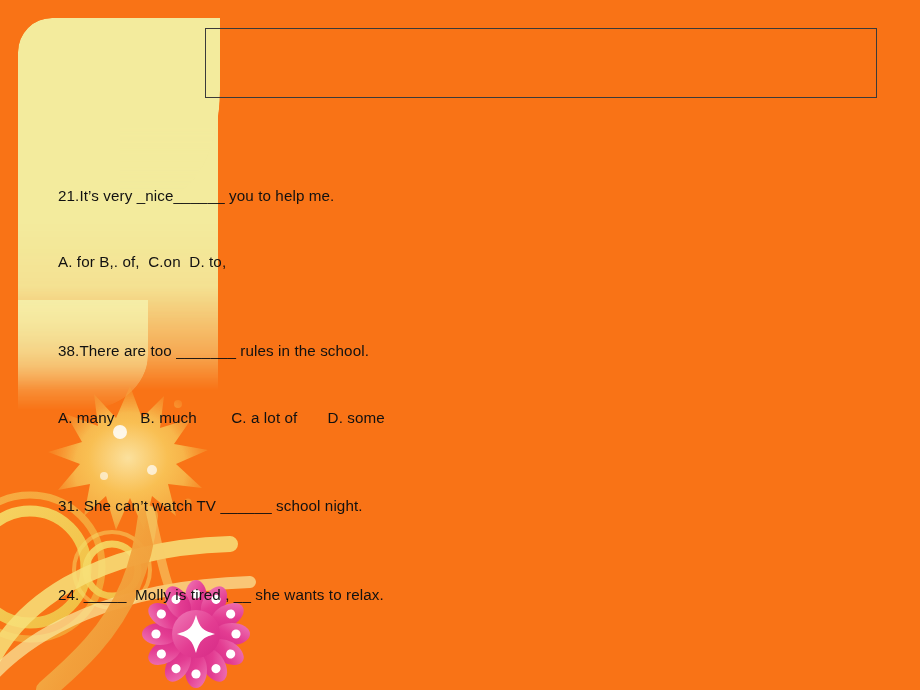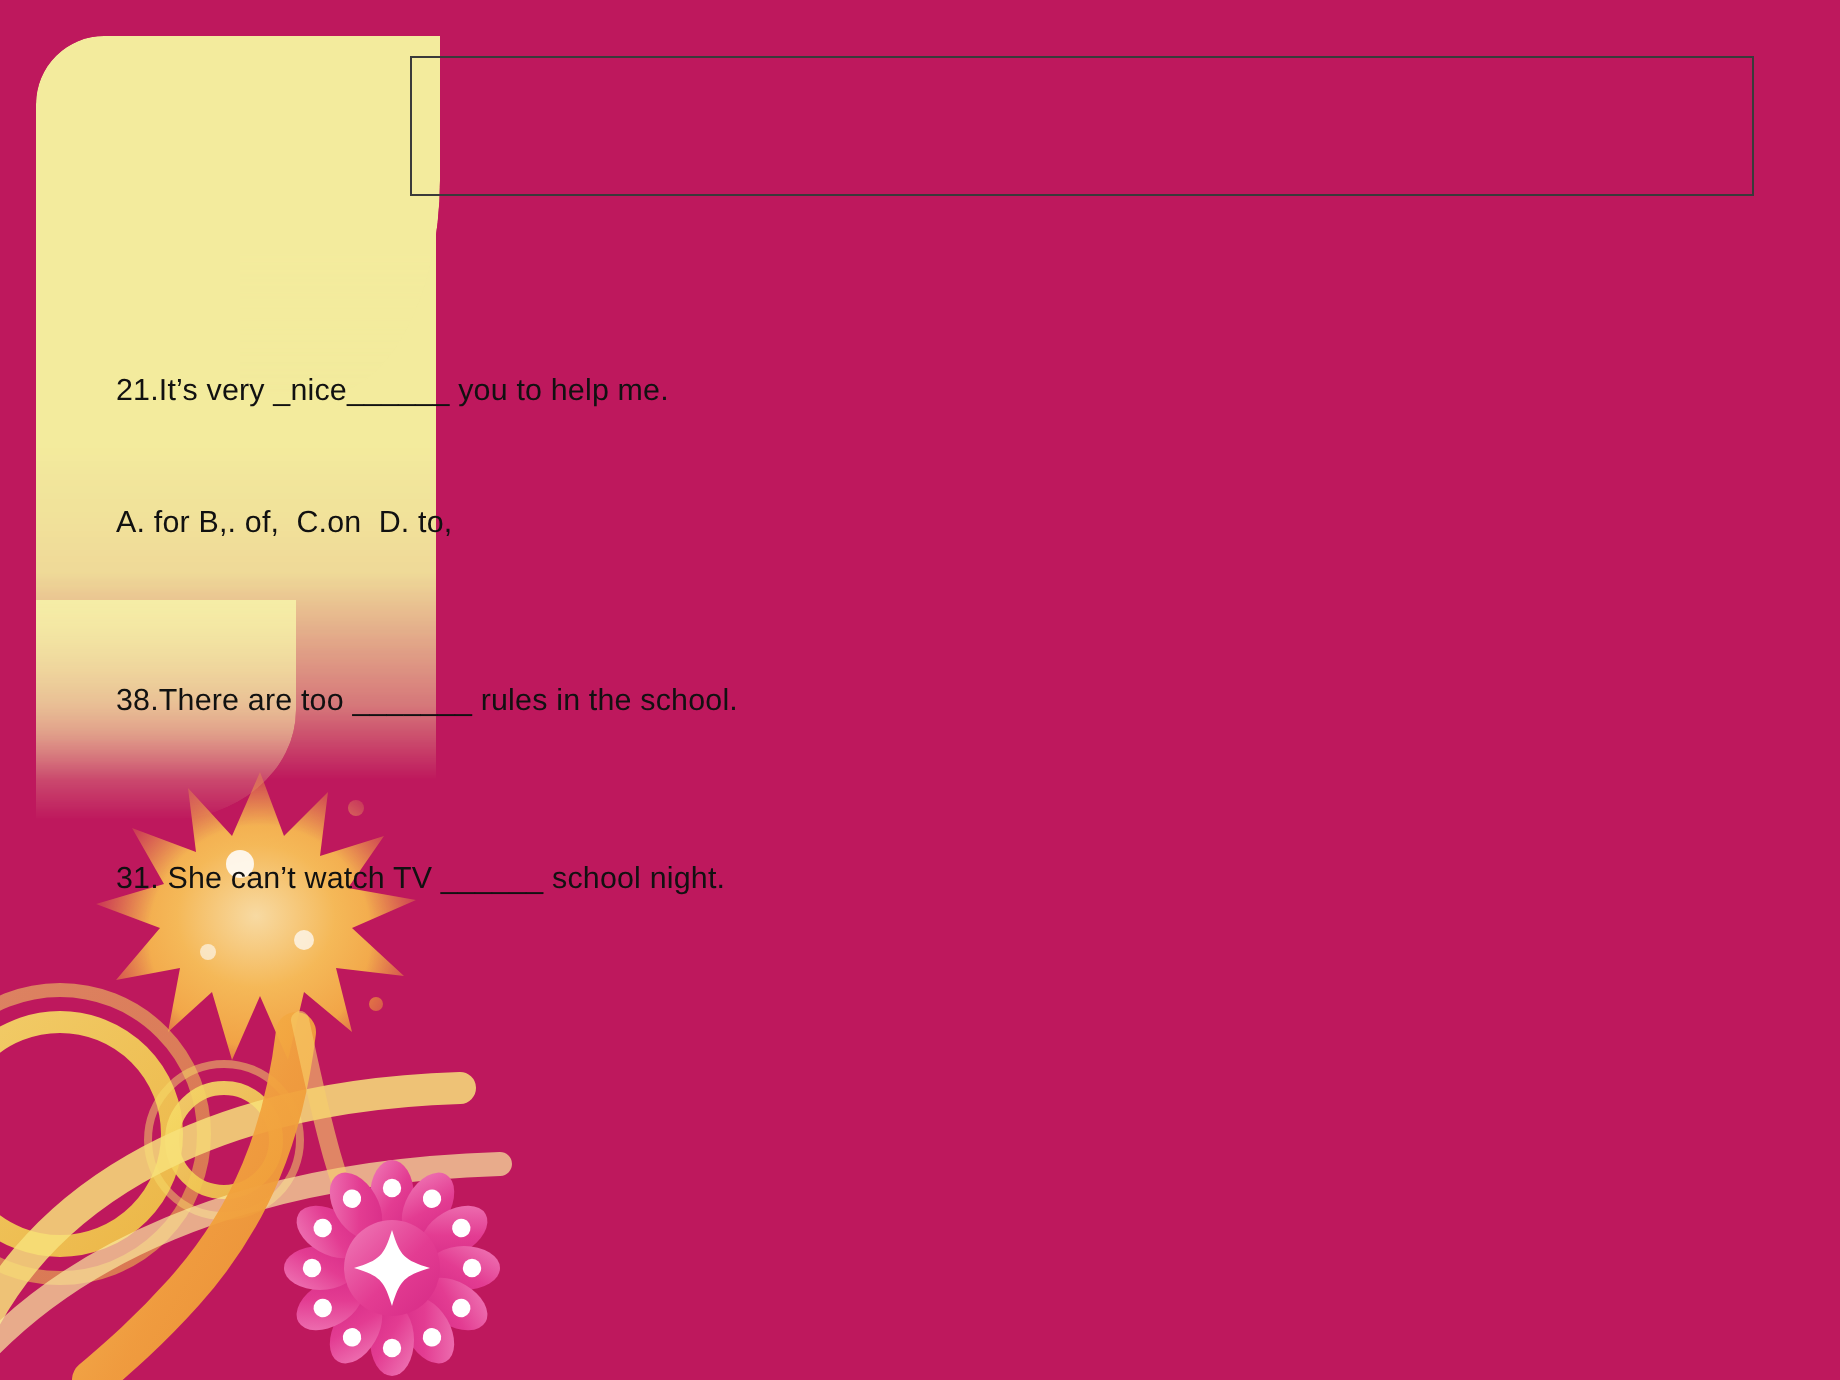--- a/index.html
+++ b/index.html
@@ -10,21 +10,21 @@
   body {
     width: 920px;
     height: 690px;
     overflow: hidden;
     font-family: "Liberation Sans", sans-serif;
   }
   .slide {
     position: relative;
     width: 920px;
     height: 690px;
-    background: #be185d;
+    background: #f97316;
     overflow: hidden;
   }
 
   
   .deco {
     position: absolute;
     inset: 0;
     pointer-events: none;
   }
 
@@ -235,23 +235,25 @@
   </div>
 
   <div class="title-box"></div>
 
   <div class="body-text">
 
     <div class="line">21.It’s very _nice______ you to help me.</div>
     <div class="line">A. for B,. of,  C.on  D. to,</div>
 
     <div class="line">38.There are too _______ rules in the school.</div>
+    <div class="line">A. many      B. much        C. a lot of       D. some</div>
 
     <div class="line">31. She can’t watch TV ______ school night.</div>
 
+    <div class="line">24. _____  Molly is tired , __ she wants to relax.</div>
     
 
     
     
 
     
     
 
     
     

